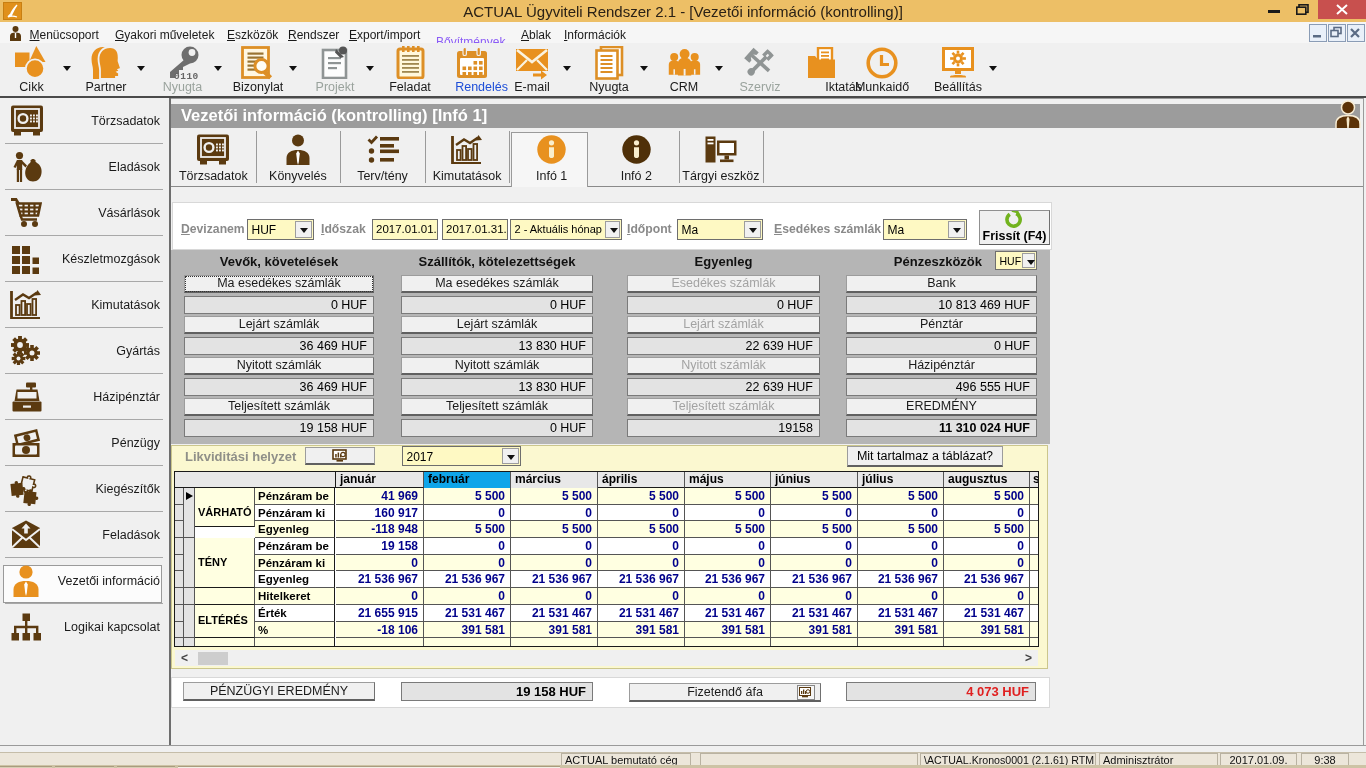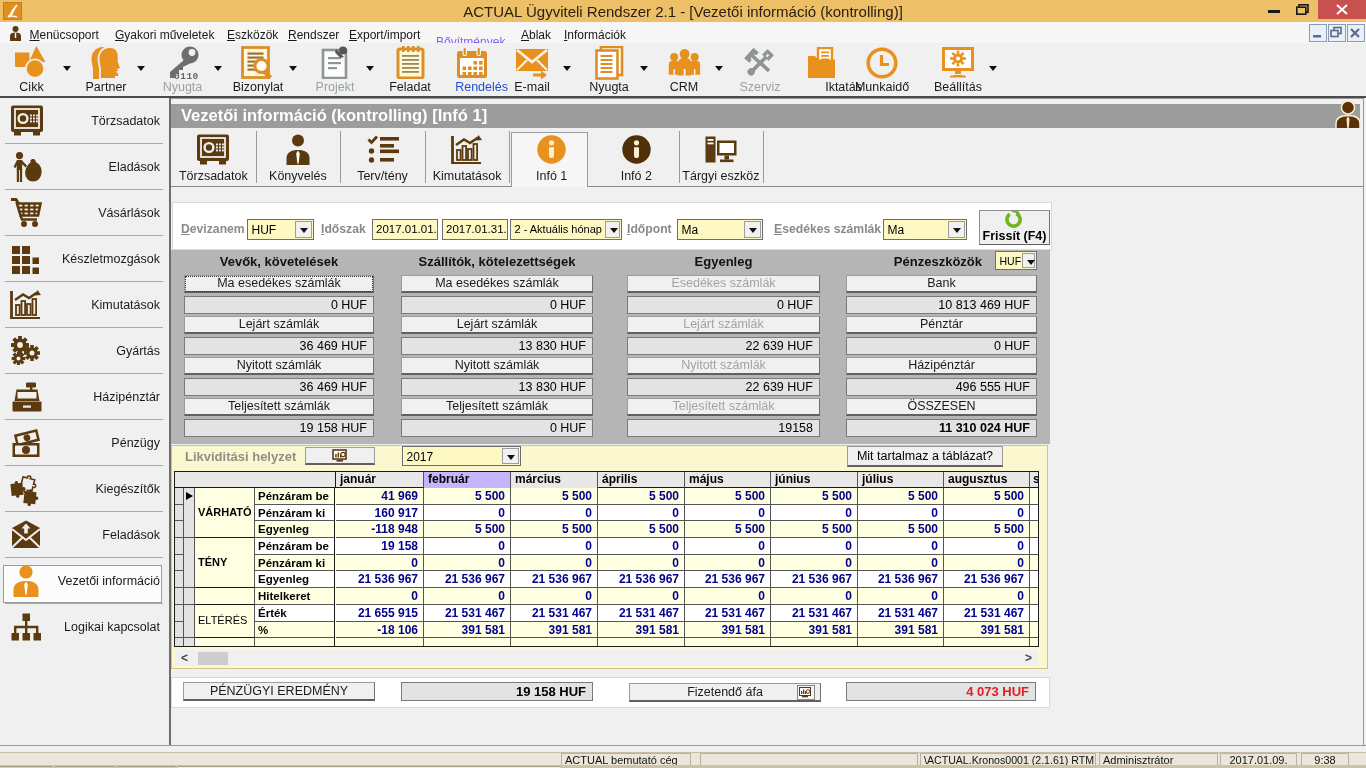--- a/index.html
+++ b/index.html
@@ -528,21 +528,21 @@
 <div class="pbtn dis" style="left:627px;top:357px;width:193px;">Nyitott számlák</div>
 <div class="pval" style="left:627px;top:377.5px;width:193px">22 639 HUF</div>
 <div class="pbtn dis" style="left:627px;top:398px;width:193px;">Teljesített számlák</div>
 <div class="pval" style="left:627px;top:418.5px;width:193px">19158</div>
 <div class="pbtn" style="left:846px;top:275px;width:191px;">Bank</div>
 <div class="pval" style="left:846px;top:295.5px;width:191px">10 813 469 HUF</div>
 <div class="pbtn" style="left:846px;top:316px;width:191px;">Pénztár</div>
 <div class="pval" style="left:846px;top:336.5px;width:191px">0 HUF</div>
 <div class="pbtn" style="left:846px;top:357px;width:191px;">Házipénztár</div>
 <div class="pval" style="left:846px;top:377.5px;width:191px">496 555 HUF</div>
-<div class="pbtn" style="left:846px;top:398px;width:191px;">ÖSSZESEN</div>
+<div class="pbtn" style="left:846px;top:398px;width:191px;">EREDMÉNY</div>
 <div class="pval" style="left:846px;top:418.5px;width:191px"><b>11 310 024 HUF</b></div>
 <div class="a" style="left:171px;top:445px;width:877px;height:224px;background:#fbf8d0;border:1px solid #cbc68c"></div>
 <div class="a" style="left:185px;top:449px;font-size:13px;font-weight:bold;color:#8f8f88">Likviditási helyzet</div>
 <div class="a" style="left:305px;top:447px;width:70px;height:18px;background:#f0f0f0;border:1px solid #9c9c9c;border-bottom:2px solid #606060"></div>
 <div class="a" style="left:332px;top:449px"><svg width="16" height="13" viewBox="0 0 16 13">
       <rect x="1" y="1" width="13" height="9" fill="#fff" stroke="#5b3a10" stroke-width="1.6"></rect>
       <rect x="3.2" y="5" width="1.5" height="3.5" fill="#5b3a10"></rect>
       <rect x="5.6" y="3.5" width="1.5" height="5" fill="#5b3a10"></rect>
       <rect x="8" y="5" width="1.5" height="3.5" fill="#5b3a10"></rect>
       <circle cx="11" cy="5.5" r="2.2" fill="#fff" stroke="#5b3a10" stroke-width="1.2"></circle>
@@ -551,21 +551,21 @@
 <div class="combo" style="left:402px;top:446px;width:119px;height:20px;font-size:12px">
     <span>2017</span>
     <div class="dd" style="width:17px"></div>
   </div>
 <div class="a" style="left:847px;top:446px;width:156px;height:21px;background:#f0f0f0;border:1px solid #9c9c9c;border-bottom:2px solid #606060;text-align:center;font-size:12.5px;line-height:18px">Mit tartalmaz a táblázat?</div>
 <div class="a" style="left:174px;top:471px;width:865px;height:176px;background:#fff;border:1px solid #1a1a1a"></div>
 <div class="cell " style="left:175px;top:472px;width:161px;height:16px;background:#e8e8e8;border-bottom:1px solid #1a1a1a;border-right:1px solid #1a1a1a"></div>
 <div class="cell " style="left:336px;top:472px;width:88px;height:16px;background:#e8e8e8;border-bottom:1px solid #1a1a1a;border-right:1px solid #555">
     <b style="padding-left:4px;display:block">január</b>
   </div>
-<div class="cell " style="left:424px;top:472px;width:87px;height:28px;background:#c4b5fd;border-bottom:1px solid #1a1a1a;border-right:1px solid #555">
+<div class="cell " style="left:424px;top:472px;width:87px;height:28px;background:#0ea5e9;border-bottom:1px solid #1a1a1a;border-right:1px solid #555">
     <b style="padding-left:4px;display:block">február</b>
   </div>
 <div class="cell " style="left:511px;top:472px;width:87px;height:32px;background:#e8e8e8;border-bottom:1px solid #1a1a1a;border-right:1px solid #555">
     <b style="padding-left:4px;display:block">március</b>
   </div>
 <div class="cell " style="left:598px;top:472px;width:87px;height:16px;background:#e8e8e8;border-bottom:1px solid #1a1a1a;border-right:1px solid #555">
     <b style="padding-left:4px;display:block">április</b>
   </div>
 <div class="cell " style="left:685px;top:472px;width:86px;height:16px;background:#e8e8e8;border-bottom:1px solid #1a1a1a;border-right:1px solid #555">
     <b style="padding-left:4px;display:block">május</b>
@@ -583,34 +583,34 @@
 <div class="cell " style="left:175px;top:488px;width:9px;height:17px;background:#e3e3e3;border-right:1px solid #555;border-bottom:1px solid #555"></div>
 <div class="cell " style="left:175px;top:505px;width:9px;height:16px;background:#e3e3e3;border-right:1px solid #555;border-bottom:1px solid #555"></div>
 <div class="cell " style="left:175px;top:521px;width:9px;height:17px;background:#e3e3e3;border-right:1px solid #555;border-bottom:1px solid #555"></div>
 <div class="cell " style="left:175px;top:538px;width:9px;height:16.5px;background:#e3e3e3;border-right:1px solid #555;border-bottom:1px solid #555"></div>
 <div class="cell " style="left:175px;top:554.5px;width:9px;height:16.5px;background:#e3e3e3;border-right:1px solid #555;border-bottom:1px solid #555"></div>
 <div class="cell " style="left:175px;top:571px;width:9px;height:17px;background:#e3e3e3;border-right:1px solid #555;border-bottom:1px solid #555"></div>
 <div class="cell " style="left:175px;top:588px;width:9px;height:17px;background:#e3e3e3;border-right:1px solid #555;border-bottom:1px solid #555"></div>
 <div class="cell " style="left:175px;top:605px;width:9px;height:16.5px;background:#e3e3e3;border-right:1px solid #555;border-bottom:1px solid #555"></div>
 <div class="cell " style="left:175px;top:621.5px;width:9px;height:16.5px;background:#e3e3e3;border-right:1px solid #555;border-bottom:1px solid #555"></div>
 <div class="cell " style="left:184px;top:488px;width:11px;height:50px;background:#e3e3e3;border-right:1px solid #555;border-bottom:1px solid #555"></div>
-<div class="cell " style="left:195px;top:488px;width:60px;height:50px;background:#ffffe1;border-right:1px solid #555;border-bottom:1px solid #1a1a1a">
+<div class="cell " style="left:195px;top:488px;width:60px;height:39px;background:#ffffe1;border-right:1px solid #555;border-bottom:1px solid #1a1a1a">
     <div style="position:absolute;top:17px;left:3px;font-weight:bold;font-size:11px">VÁRHATÓ</div>
   </div>
 <div class="cell " style="left:184px;top:538px;width:11px;height:50px;background:#e3e3e3;border-right:1px solid #555;border-bottom:1px solid #555"></div>
 <div class="cell " style="left:195px;top:538px;width:60px;height:50px;background:#ffffe1;border-right:1px solid #555;border-bottom:1px solid #1a1a1a">
     <div style="position:absolute;top:17px;left:3px;font-weight:bold;font-size:11px">TÉNY</div>
   </div>
 <div class="cell " style="left:184px;top:588px;width:11px;height:17px;background:#e3e3e3;border-right:1px solid #555;border-bottom:1px solid #555"></div>
 <div class="cell " style="left:195px;top:588px;width:60px;height:17px;background:#ffffe1;border-right:1px solid #555;border-bottom:1px solid #1a1a1a">
     <div style="position:absolute;top:0px;left:3px;font-weight:bold;font-size:11px"></div>
   </div>
 <div class="cell " style="left:184px;top:605px;width:11px;height:33px;background:#e3e3e3;border-right:1px solid #555;border-bottom:1px solid #555"></div>
 <div class="cell " style="left:195px;top:605px;width:60px;height:33px;background:#ffffe1;border-right:1px solid #555;border-bottom:1px solid #1a1a1a">
-    <div style="position:absolute;top:8px;left:3px;font-weight:normal;font-size:11px">ELTÉRÉS</div>
+    <div style="position:absolute;top:8px;left:3px;font-weight:bold;font-size:11px">ELTÉRÉS</div>
   </div>
 <div class="a" style="left:186px;top:492px;width:0;height:0;border-top:4.5px solid transparent;border-bottom:4.5px solid transparent;border-left:7px solid #000"></div>
 <div class="cell lbl" style="left:255px;top:488px;width:80px;height:17px;background:#ffffe1;border-right:1px solid #1a1a1a;border-bottom:1px solid #555;line-height:17px">Pénzáram be</div>
 <div class="cell num" style="left:336px;top:488px;width:88px;height:17px;background:#ffffe1;border-right:1px solid #555;border-bottom:1px solid #555;line-height:17px">41 969</div>
 <div class="cell num" style="left:424px;top:488px;width:87px;height:17px;background:#ffffe1;border-right:1px solid #555;border-bottom:1px solid #555;line-height:17px">5 500</div>
 <div class="cell num" style="left:511px;top:488px;width:87px;height:17px;background:#ffffe1;border-right:1px solid #555;border-bottom:1px solid #555;line-height:17px">5 500</div>
 <div class="cell num" style="left:598px;top:488px;width:87px;height:17px;background:#ffffe1;border-right:1px solid #555;border-bottom:1px solid #555;line-height:17px">5 500</div>
 <div class="cell num" style="left:685px;top:488px;width:86px;height:17px;background:#ffffe1;border-right:1px solid #555;border-bottom:1px solid #555;line-height:17px">5 500</div>
 <div class="cell num" style="left:771px;top:488px;width:87px;height:17px;background:#ffffe1;border-right:1px solid #555;border-bottom:1px solid #555;line-height:17px">5 500</div>
 <div class="cell num" style="left:858px;top:488px;width:86px;height:17px;background:#ffffe1;border-right:1px solid #555;border-bottom:1px solid #555;line-height:17px">5 500</div>

